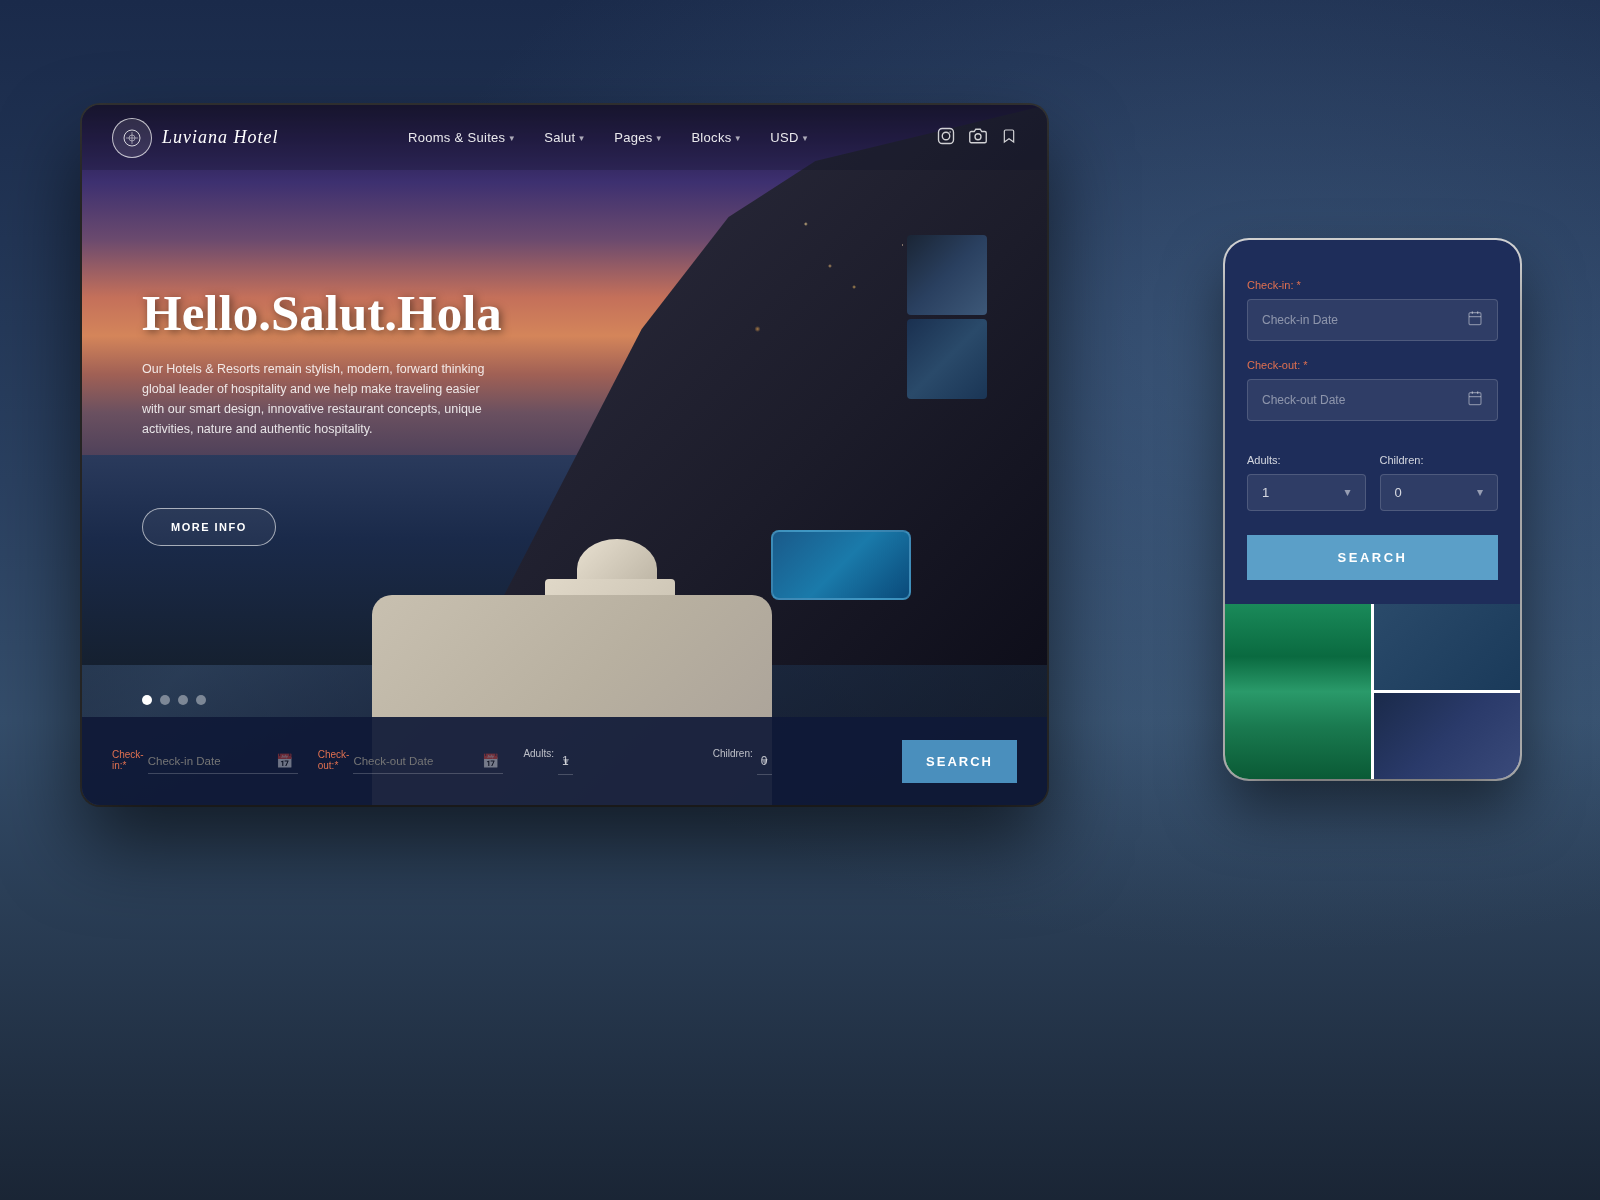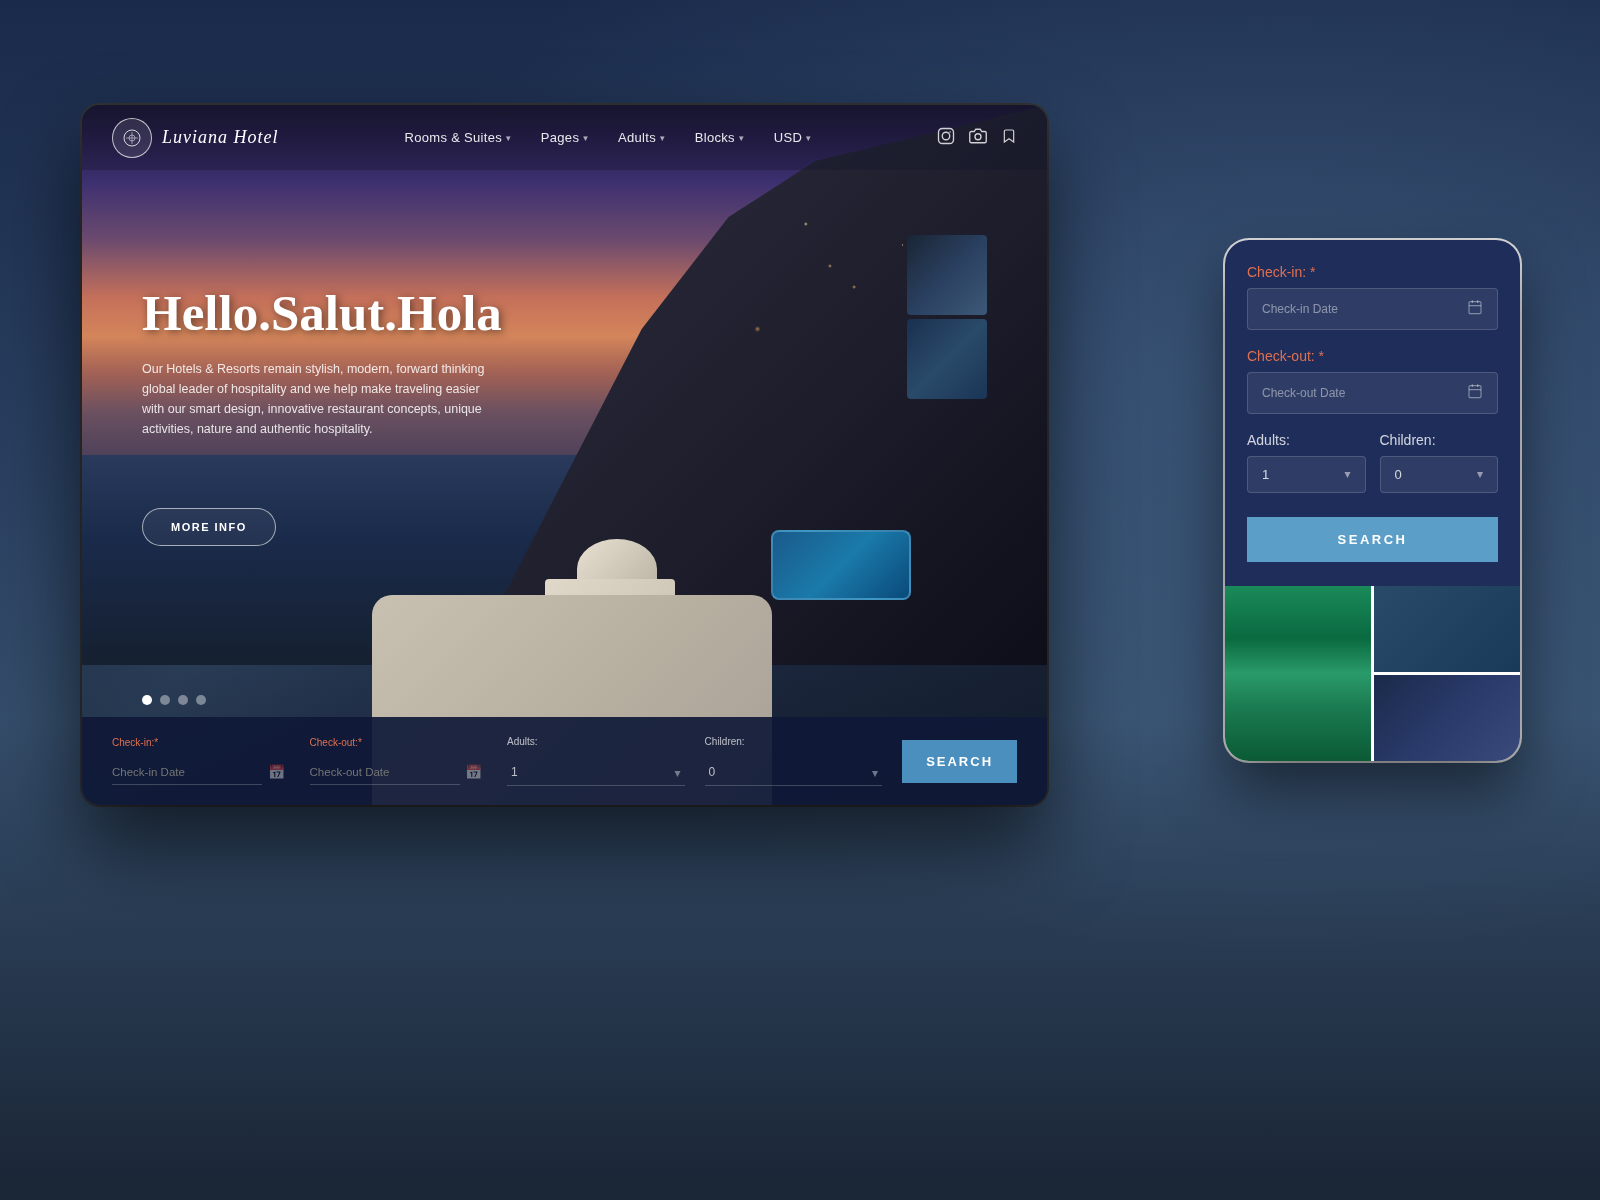--- a/index.html
+++ b/index.html
@@ -321,22 +321,22 @@
       display: flex;
       align-items: center;
       padding: 0 30px;
       gap: 20px;
       z-index: 10;
     }
 
     .booking-field {
       flex: 1;
       display: flex;
-      flex-direction: column;
-      gap: 12px;
+      flex-direction: row;
+      gap: 4px;
     }
 
     .booking-label {
       color: rgba(255,255,255,0.7);
       font-size: 10px;
       font-family: Arial, sans-serif;
     }
 
     .booking-label span {
       color: #e07050;
@@ -450,23 +450,24 @@
       z-index: 20;
     }
 
     .mobile-booking-card {
       background: #1e2d5a;
       padding: 24px 22px;
     }
 
     .mobile-field-label {
       color: rgba(255,255,255,0.8);
-      font-size: 14px;
+      font-size: 11px;
       font-family: Arial, sans-serif;
       margin-bottom: 8px;
+      margin-top: 15px;
     }
 
     .mobile-field-label span {
       color: #e07050;
     }
 
     .mobile-input-box {
       background: rgba(255,255,255,0.08);
       border: 1px solid rgba(255,255,255,0.15);
       border-radius: 4px;
@@ -606,25 +607,25 @@
         </div>
         <span class="logo-text">Luviana Hotel</span>
       </div>
 
       <div class="nav-menu">
         <div class="nav-item">
           <span>Rooms &amp; Suites</span>
           <span class="nav-arrow">▾</span>
         </div>
         <div class="nav-item">
+          <span>Salut</span>
+          <span class="nav-arrow">▾</span>
+        </div>
+        <div class="nav-item">
           <span>Pages</span>
-          <span class="nav-arrow">▾</span>
-        </div>
-        <div class="nav-item">
-          <span>Adults</span>
           <span class="nav-arrow">▾</span>
         </div>
         <div class="nav-item">
           <span>Blocks</span>
           <span class="nav-arrow">▾</span>
         </div>
         <div class="nav-item">
           <span>USD</span>
           <span class="nav-arrow">▾</span>
         </div>

